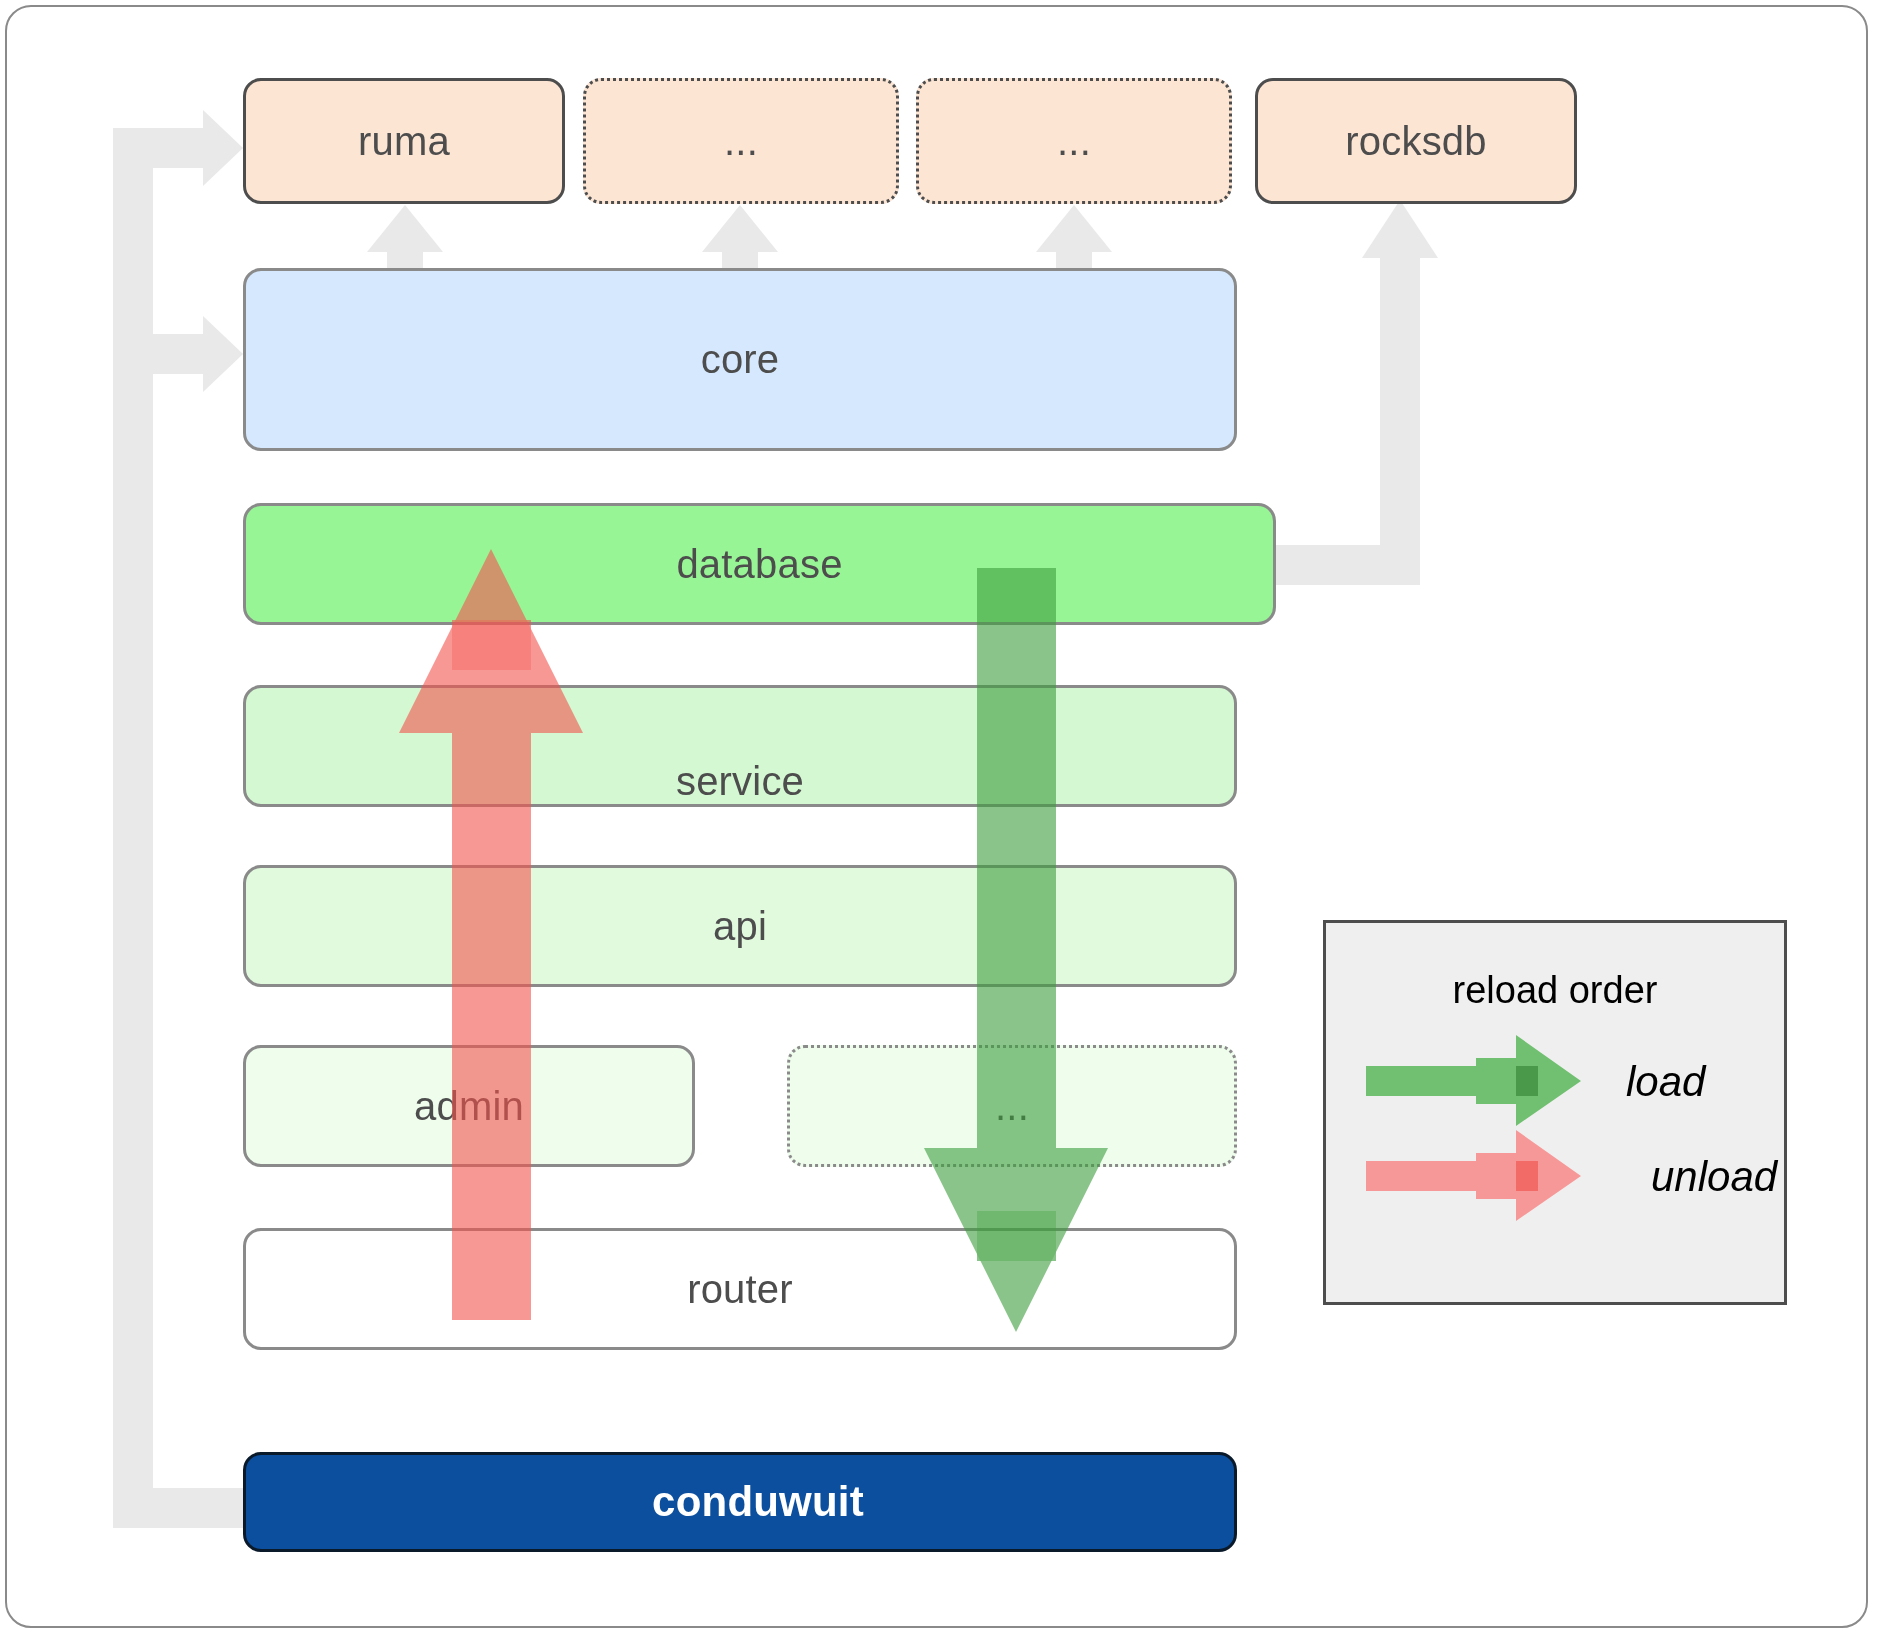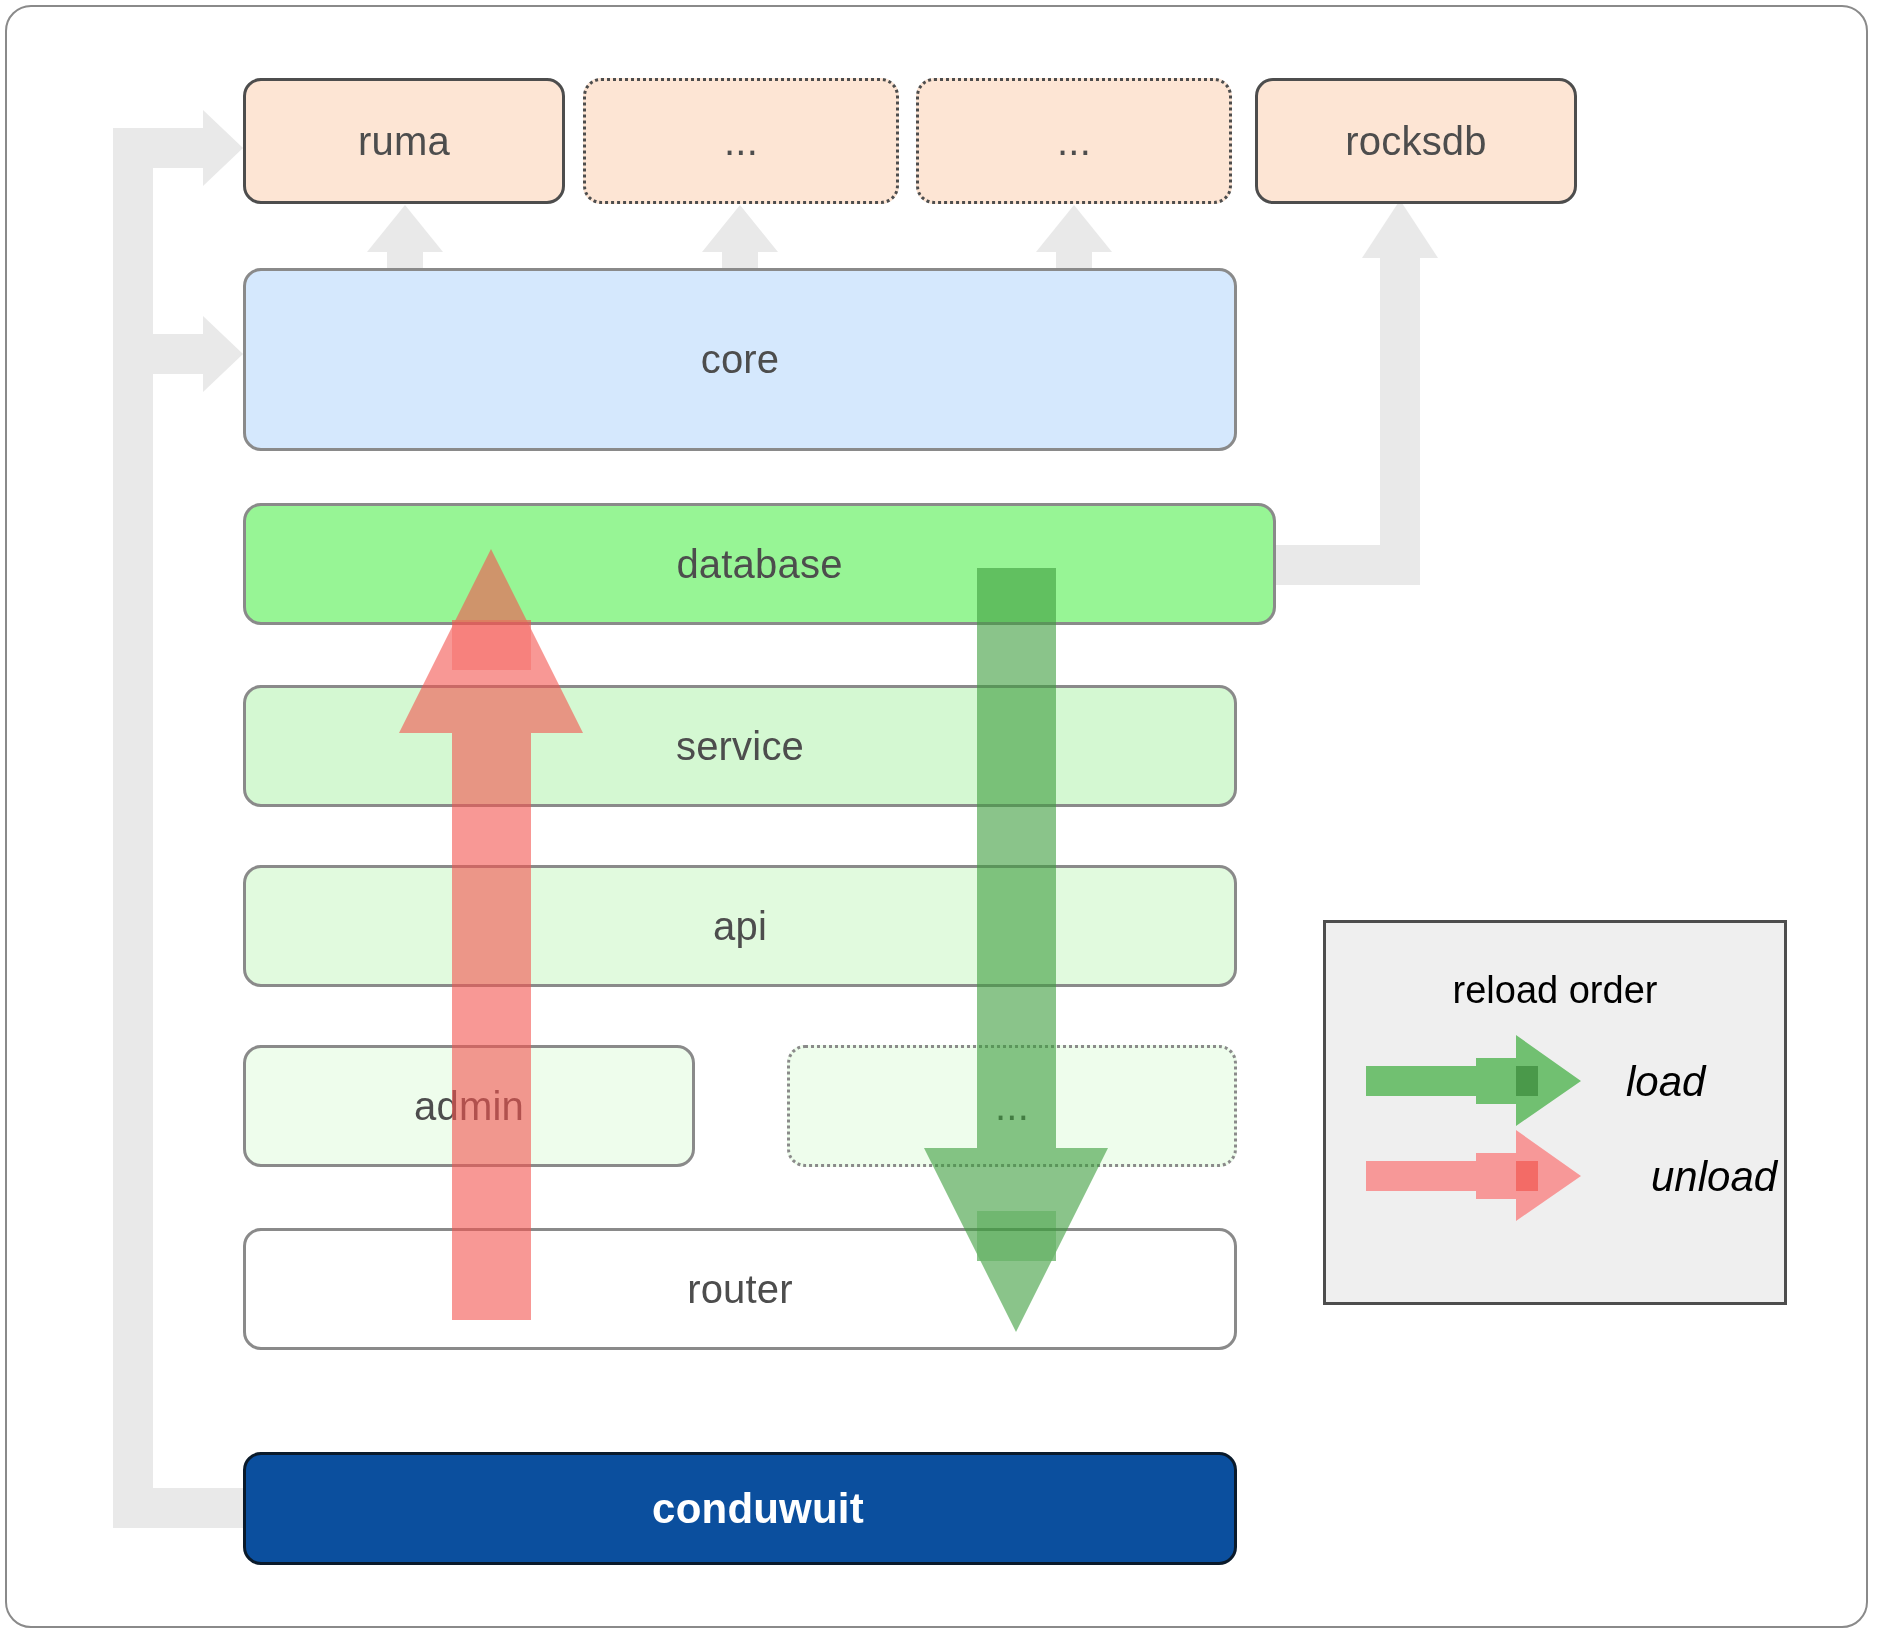--- a/index.html
+++ b/index.html
@@ -165,21 +165,21 @@
     <span class="label">rocksdb</span>
   </div>
 
   <div class="node core" style="left:243px; top:268px; width:994px; height:183px;">
     <span class="label">core</span>
   </div>
 
   <div class="node layer" style="left:243px; top:503px; width:1033px; height:122px; background:#97f595;">
     <span class="label">database</span>
   </div>
-  <div class="node layer" style="left:243px; top:685px; width:994px; height:122px; background:#d4f8d2;">
+  <div class="node layer" style="left:243px; top:685px; width:994px; height:122px; background:#d4f8d2;align-items:flex-end;">
     <span class="label">service</span>
   </div>
   <div class="node layer" style="left:243px; top:865px; width:994px; height:122px; background:#e1fade;">
     <span class="label">api</span>
   </div>
   <div class="node layer" style="left:243px; top:1045px; width:452px; height:122px; background:#eefdec;">
     <span class="label">admin</span>
   </div>
   <div class="node layer dotted" style="left:787px; top:1045px; width:450px; height:122px; background:#eefdec;">
     <span class="label">...</span>
@@ -194,21 +194,21 @@
       <rect x="452" y="620" width="79" height="700" fill="#f4554f" opacity="0.78"></rect>
       <polygon points="491,549 583,733 531,733 531,670 452,670 452,733 399,733" fill="#f4554f" opacity="0.78"></polygon>
     </g>
 
     <g opacity="0.78">
       <rect x="977" y="568" width="79" height="693" fill="#3d9e3d" opacity="0.78"></rect>
       <polygon points="1016,1332 924,1148 977,1148 977,1211 1056,1211 1056,1148 1108,1148" fill="#3d9e3d" opacity="0.78"></polygon>
     </g>
   </svg>
 
-  <div class="node app" style="left:243px; top:1452px; width:994px; height:113px;padding-left:36px;">
+  <div class="node app" style="left:243px; top:1452px; width:994px; height:100px;padding-left:36px;">
     <span class="label">conduwuit</span>
   </div>
 
   <div class="legend" style="left:1323px; top:920px; width:464px; height:385px;">
     <div class="legend-title">reload order</div>
     <svg style="position:absolute; left:0; top:0; width:464px; height:385px;" viewBox="0 0 464 385">
 
       <g opacity="0.85">
         <rect x="40" y="143" width="150" height="30" fill="#5cb85c"></rect>
         <polygon points="255,158 190,112 190,135 150,135 150,181 190,181 190,203" fill="#5cb85c"></polygon>

